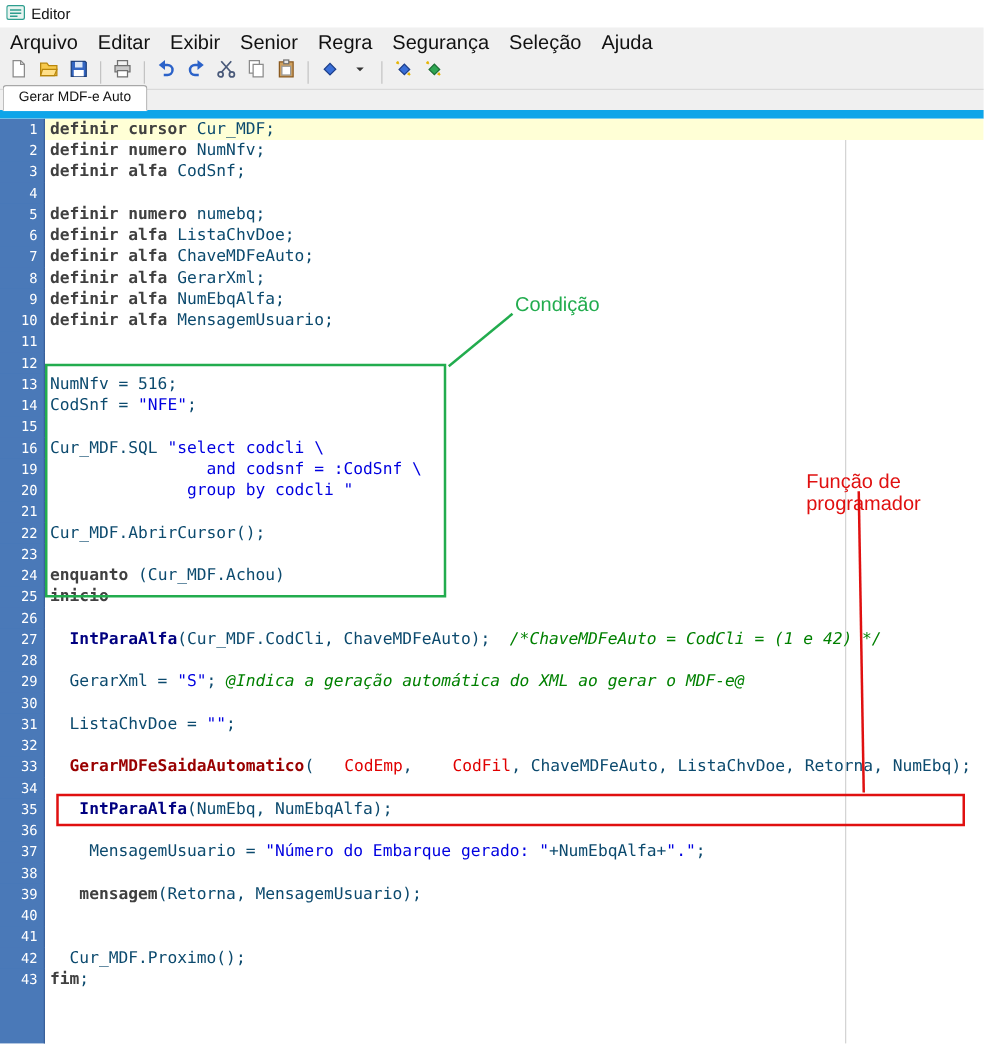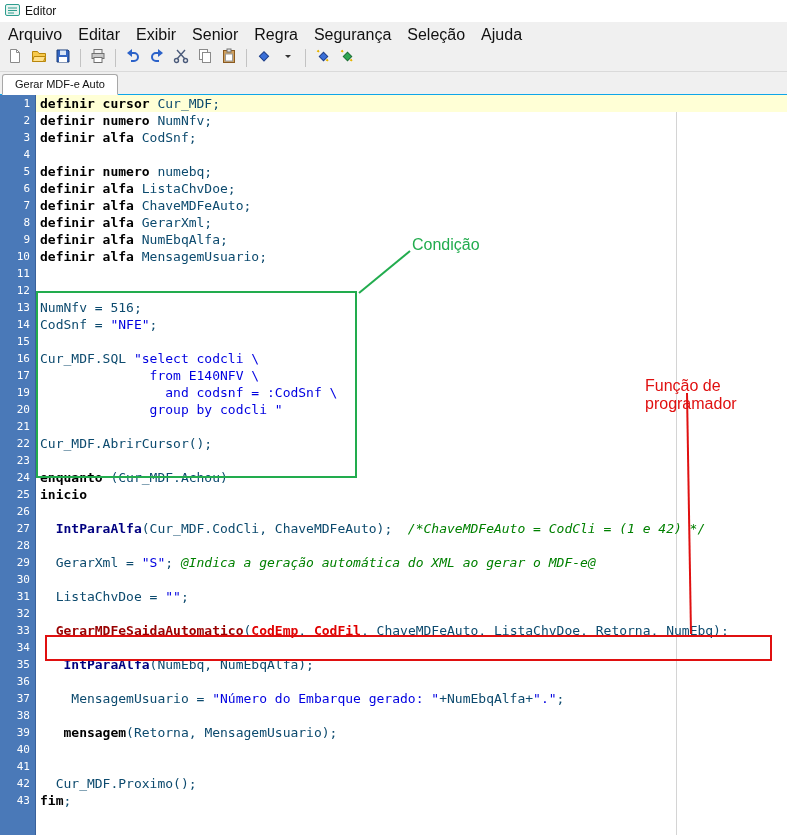--- a/index.html
+++ b/index.html
@@ -18,44 +18,44 @@
   .menu-item { padding:4px 8px 0 8px; color:#111; cursor:default; }
 
   
   .toolbar { height:28px; background:#f0f0f0; border-bottom:1px solid #dadada;
              display:flex; align-items:center; padding-left:4px; gap:2px; }
   .tbtn { width:22px; height:22px; display:flex; align-items:center; justify-content:center; border-radius:2px; }
   .tsep { width:1px; height:18px; background:#c3c3c3; margin:0 4px; }
 
   
   .tabbar { height:23px; background:#f0f0f0; display:flex; align-items:flex-end; padding-left:2px;
-            border-bottom:1px solid #0ea5e9; }
+            border-bottom:7px solid #0ea5e9; }
   .tab { background:#fff; border:1px solid #a8a8a8; border-bottom:1px solid #fff; margin-bottom:-1px;
          padding:3px 12px 4px 12px; font-size:11px; border-radius:3px 3px 0 0; color:#111; }
 
   
   .editor { position:relative; height:740px; background:#fff; overflow:hidden;
             font-family:"DejaVu Sans Mono","Liberation Mono",monospace;
             font-size:13px; line-height:17px; }
   .gutter-strip { position:absolute; left:0; top:0; bottom:0; width:36px;
                   background:var(--gutter-blue,#4a79b8); border-right:1px solid #39609a; }
   .margin-line { position:absolute; left:676px; top:0; bottom:0; width:1px; background:#d4d4d4; }
   #code-lines { position:relative; }
   .row { display:flex; height:17px; }
   .ln  { flex:none; width:36px; background:var(--gutter-blue,#4a79b8); color:#fff; text-align:right;
          padding-right:5px; font-size:11px; border-right:1px solid #39609a; }
   .code { flex:1; padding-left:4px; white-space:pre; color:#000; }
   .row.hl .code { background:var(--line-highlight,#ffffd6); }
-  .tk-kw  { color:#000000; font-weight:bold; }
+  .tk-kw  { color:#404040; font-weight:bold; }
   .tk-id  { color:#0c4a6e; }
   .tk-str { color:var(--string-blue,#0000e0); }
   .tk-com { color:var(--comment-green,#008000); font-style:italic; }
   .tk-fn  { color:var(--function-navy,#000080); font-weight:bold; }
   .tk-fnr { color:var(--user-function-maroon,#990000); font-weight:bold; }
-  .tk-prm { color:var(--param-red,#e00000); font-weight:bold; }
+  .tk-prm { color:var(--param-red,#e00000); font-weight:normal;margin-left:24px; }
 
   
   .overlay { position:absolute; left:0; top:0; width:787px; height:835px; pointer-events:none; z-index:5; }
   .ann-box { position:absolute; pointer-events:none; z-index:5; }
   #green-box { left:36px;  top:291px; width:321px; height:187px; border:2px solid var(--annotation-green,#22ac4e); }
   #red-box   { left:45px;  top:635px; width:727px; height:26px;  border:2px solid var(--annotation-red,#e01010); }
   .ann-label { position:absolute; z-index:6; font-size:16px; pointer-events:none; background:transparent; }
   #green-label { left:412px; top:236px; color:var(--annotation-green,#22ac4e); }
   #red-label   { left:645px; top:377px; color:var(--annotation-red,#e01010); }
 </style>
@@ -236,24 +236,20 @@
         </div>
         <div class="row">
           <span class="ln">15</span>
           <span class="code"> </span>
         </div>
         <div class="row">
           <span class="ln">16</span>
           <span class="code"><span class="tk-id">Cur_MDF.SQL </span><span class="tk-str">"select codcli \</span></span>
         </div>
         <div class="row">
-          <span class="ln">17</span>
-          <span class="code"><span class="tk-str">              from E140NFV \</span></span>
-        </div>
-        <div class="row">
           <span class="ln">19</span>
           <span class="code"><span class="tk-str">                and codsnf = :CodSnf \</span></span>
         </div>
         <div class="row">
           <span class="ln">20</span>
           <span class="code"><span class="tk-str">              group by codcli "</span></span>
         </div>
         <div class="row">
           <span class="ln">21</span>
           <span class="code"> </span>

